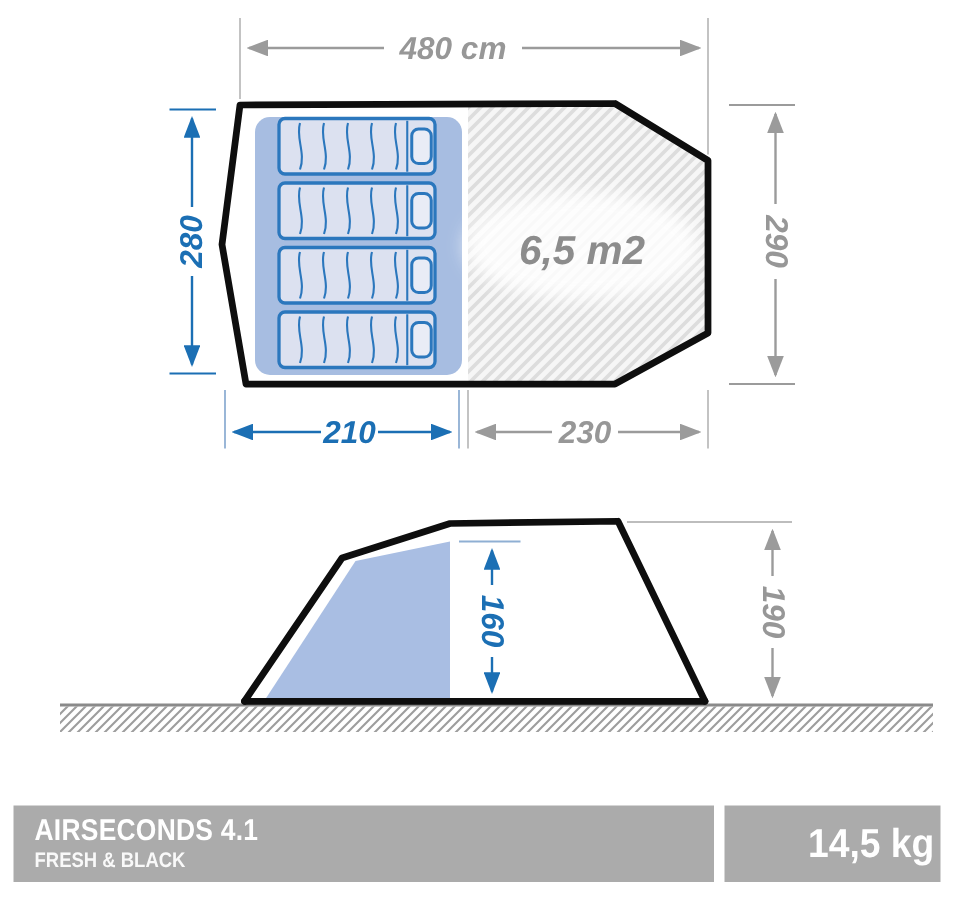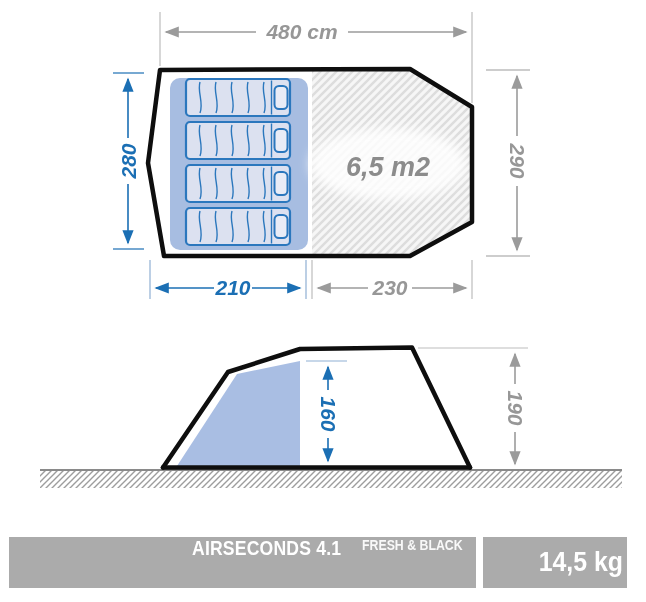--- a/index.html
+++ b/index.html
@@ -21,21 +21,21 @@
   .tent-outline{fill:none;stroke:#0e0e0e;stroke-width:4.5;stroke-linejoin:round;stroke-linecap:round;}
   .tent-fill{fill:#ffffff;stroke:none;}
   .sleep-bg{fill:#a7bde1;}
   .mat-body{fill:#dce1f0;stroke:#2b77bd;stroke-width:2.2;}
   .wave{fill:none;stroke:#2b77bd;stroke-width:1.4;}
   .pillow{fill:#e9ecf6;stroke:#2b77bd;stroke-width:2;}
   .side-blue{fill:#a9bee3;}
   .ground-line{stroke:#8a8a8a;stroke-width:2;}
   .footer-bar{background:#ababab;color:#ffffff;}
   #footer-left{left:9px;top:537px;width:467px;height:51px;padding-left:14px;box-sizing:border-box;
-    display:flex;flex-direction:row;justify-content:flex-end;}
+    display:flex;flex-direction:column;justify-content:center;}
   #footer-right{left:483px;top:537px;width:144px;height:51px;display:flex;align-items:center;justify-content:flex-end;}
   .prod-name{font-size:20px;font-weight:bold;line-height:1.1;letter-spacing:.2px;
     display:inline-block;transform:scaleX(.88);transform-origin:left center;white-space:nowrap;}
   .prod-sub{font-size:14px;font-weight:bold;opacity:.93;line-height:1.15;
     display:inline-block;transform:scaleX(.88);transform-origin:left center;white-space:nowrap;}
   .weight{font-size:27px;font-weight:bold;display:inline-block;transform:scaleX(.92);white-space:nowrap;}
 </style>
 </head>
 <body>
 

